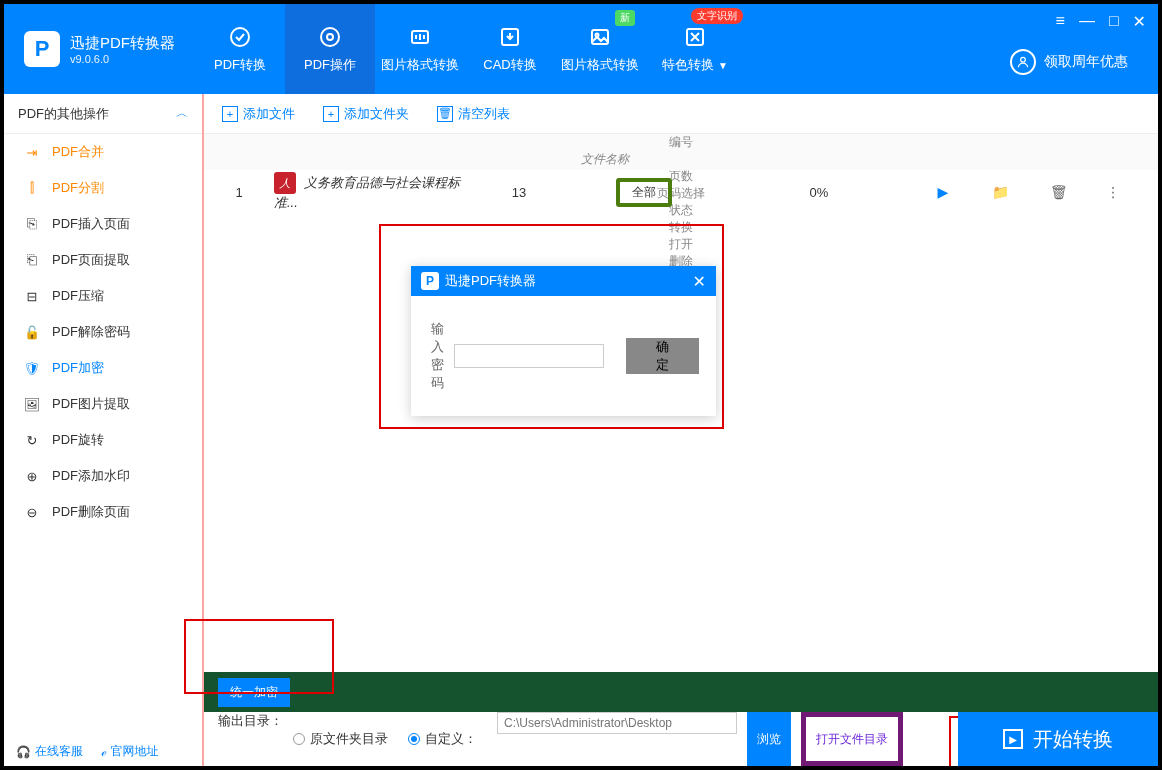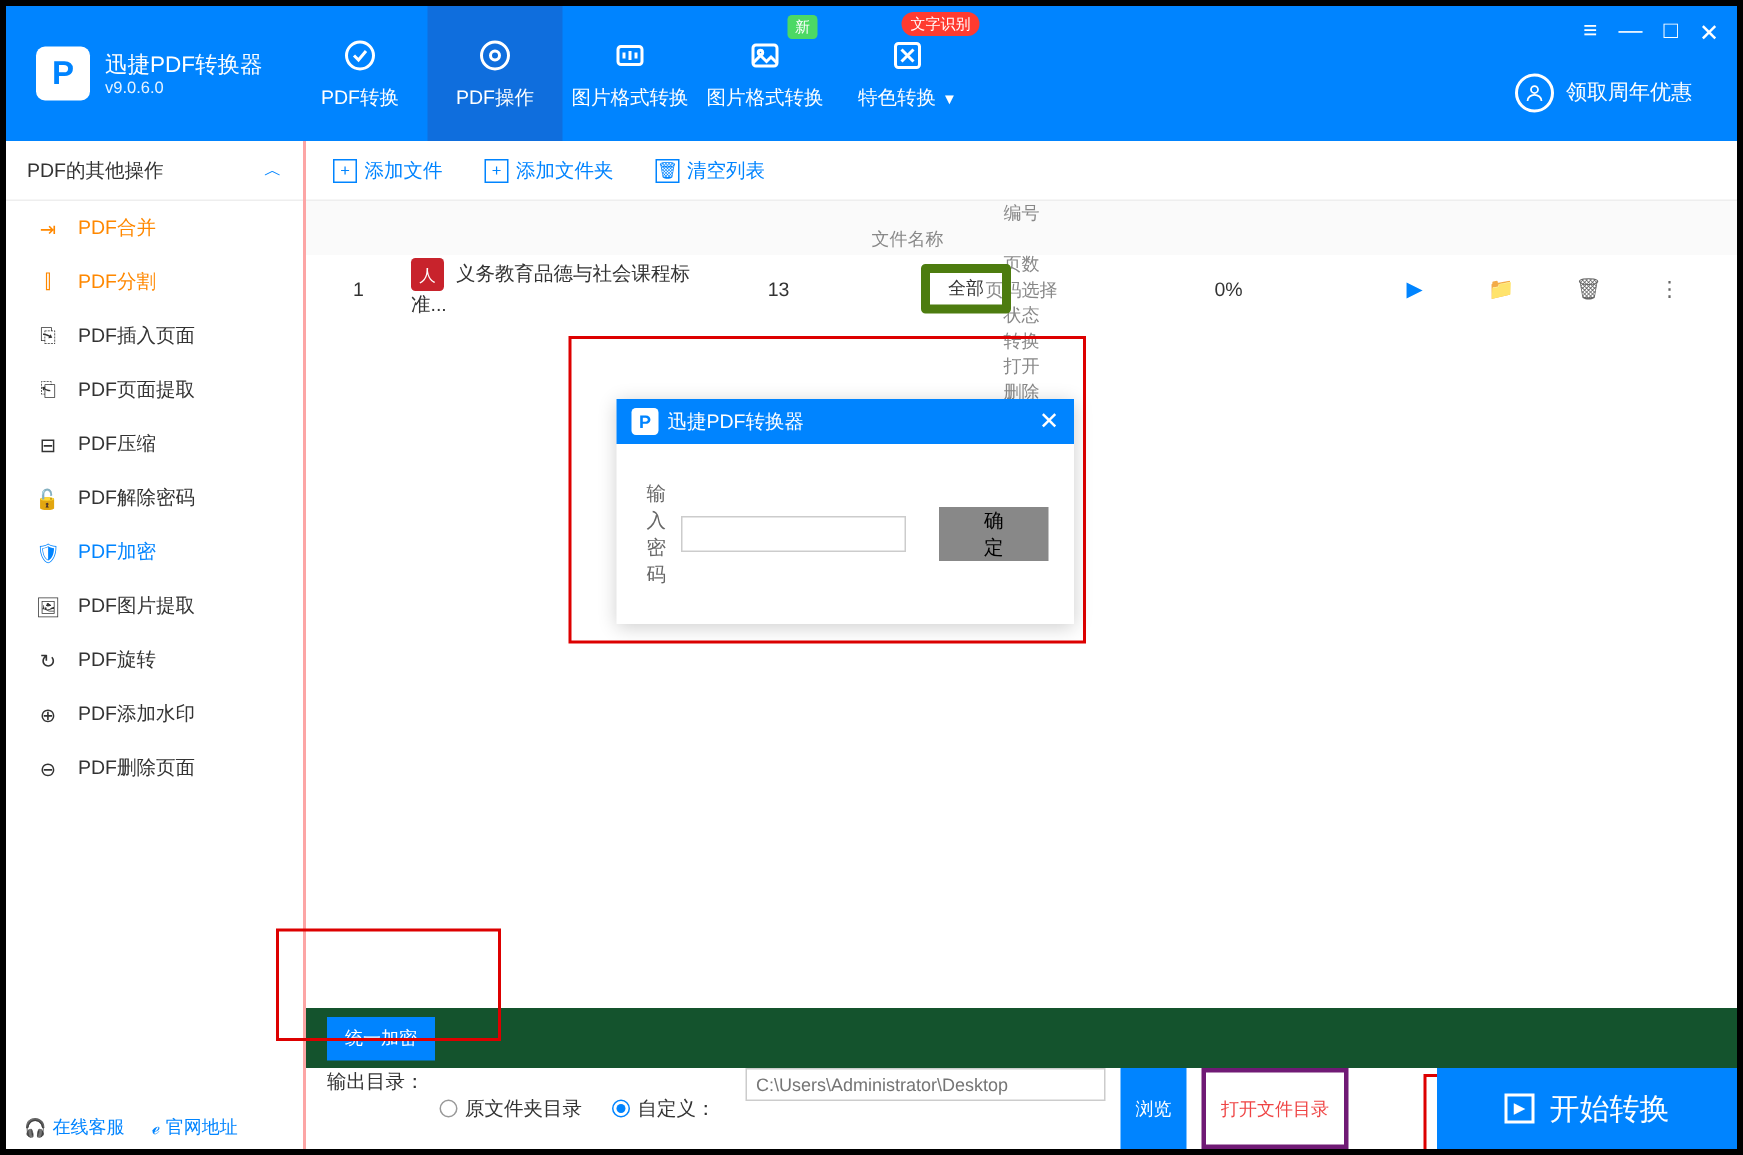--- a/index.html
+++ b/index.html
@@ -31,28 +31,28 @@
 .sidebar { width: 200px; border-right:2px solid #fca5a5; }
 .sidebar-header { height:40px; display:flex; align-items:center; justify-content:space-between; padding:0 14px; font-size:13px; color:#333; border-bottom:1px solid #eee; }
 .sidebar-header .chev-up { color:#0084ff; font-size:12px; }
 .sidebar-item { height:36px; display:flex; align-items:center; gap:12px; padding:0 20px; font-size:13px; color:#333; cursor:pointer; }
 .sidebar-item.accent { color:#ff8800; }
 .sidebar-item.active { color:#0084ff; }
 .side-icon { width:16px; height:16px; display:flex; align-items:center; justify-content:center; font-size:13px; }
 
 .content { flex:1; display:flex; flex-direction:column; position:relative; }
 .table-header { height:36px; display:flex; align-items:center; color:#888; font-size:12px; background:#fafafa;flex-direction:column; }
-.col-num{width:70px;text-align:center;} .col-name{width:200px;} .col-pages{width:90px;text-align:center;}
+.col-num{width:70px;text-align:center;} .col-name{width:200px;font-style:italic;} .col-pages{width:90px;text-align:center;}
 .col-select{width:160px;text-align:center;} .col-status{width:190px;text-align:center;}
 .col-convert{width:58px;text-align:center;} .col-open{width:58px;text-align:center;}
 .col-del{width:58px;text-align:center;} .col-more{width:50px;text-align:center;}
 
 .row { height:44px; display:flex; align-items:center; font-size:13px; color:#333; }
 .pdf-icon { width:22px; height:22px; background:#c8232c; border-radius:3px; display:inline-flex; align-items:center; justify-content:center; color:#fff; font-size:11px; margin-right:8px; }
-.sel-btn { border:6px solid #4d7c0f; padding:2px 12px; border-radius:3px; font-size:12px; cursor:pointer; display:inline-block; }
+.sel-btn { border:4px solid #4d7c0f; padding:2px 12px; border-radius:3px; font-size:12px; cursor:pointer; display:inline-block; }
 .play-icon { color:#0084ff; font-size:14px; }
 .folder-icon, .trash-icon, .more-icon { color:#666; font-size:14px; }
 
 .annot { position:absolute; border:2px solid #d00; pointer-events:none; }
 .annot1 { top:130px; left:175px; width:345px; height:205px; }
 .annot2 { top:525px; left:-20px; width:150px; height:75px; }
 .annot3 { bottom:-10px; right:-1px; width:210px; height:60px; }
 
 .dialog { position:absolute; top:172px; left:207px; width:305px; background:#fff; box-shadow:0 2px 12px rgba(0,0,0,.2); }
 .dialog-header { background:#0084ff; height:30px; display:flex; align-items:center; justify-content:space-between; padding:0 10px; color:#fff; font-size:13px; }
@@ -113,20 +113,29 @@
       <span>PDF操作</span>
     </div>
     <div class="tab">
       <span class="tab-icon">
           <svg width="24" height="24" viewBox="0 0 24 24" fill="none" stroke="#fff" stroke-width="2">
             <rect x="4" y="6" width="16" height="12" rx="2"></rect>
             <path d="M8 10v4M12 9v6M16 10v4"></path>
           </svg>
         </span>
       <span>图片格式转换</span>
+    </div>
+    <div class="tab">
+      <span class="tab-icon">
+          <svg width="24" height="24" viewBox="0 0 24 24" fill="none" stroke="#fff" stroke-width="2">
+            <rect x="4" y="4" width="16" height="16" rx="2"></rect>
+            <path d="M12 8v6M9 11l3 3 3-3"></path>
+          </svg>
+        </span>
+      <span>CAD转换</span>
     </div>
     <div class="tab">
       <span class="tab-badge-new">新</span>
       <span class="tab-icon">
           <svg width="24" height="24" viewBox="0 0 24 24" fill="none" stroke="#fff" stroke-width="2">
             <rect x="4" y="5" width="16" height="14" rx="2"></rect>
             <circle cx="9" cy="10" r="1.5"></circle>
             <path d="M4 17l5-5 4 4 3-3 4 4"></path>
           </svg>
         </span>
@@ -285,21 +294,21 @@
       <label class="radio">
           <span class="radio-dot"></span>
           <span>原文件夹目录</span>
         </label>
       <label class="radio">
           <span class="radio-dot checked"></span>
           <span>自定义：</span>
         </label>
       <input class="path-input" placeholder="C:\Users\Administrator\Desktop" style="">
       <button class="small-btn">浏览</button>
-      <button class="small-btn" style="background:#fff;color:#ef4444;border:3px solid #701a75">打开文件目录</button>
+      <button class="small-btn" style="background:#fff;color:#6d28d9;border:5px solid #701a75">打开文件目录</button>
       <button class="start-btn">
         <span class="start-play">▶</span>
         <span>开始转换</span>
       </button>
     </div>
   </div>
 </div>
 
 <div class="footer-links">
   <span>

